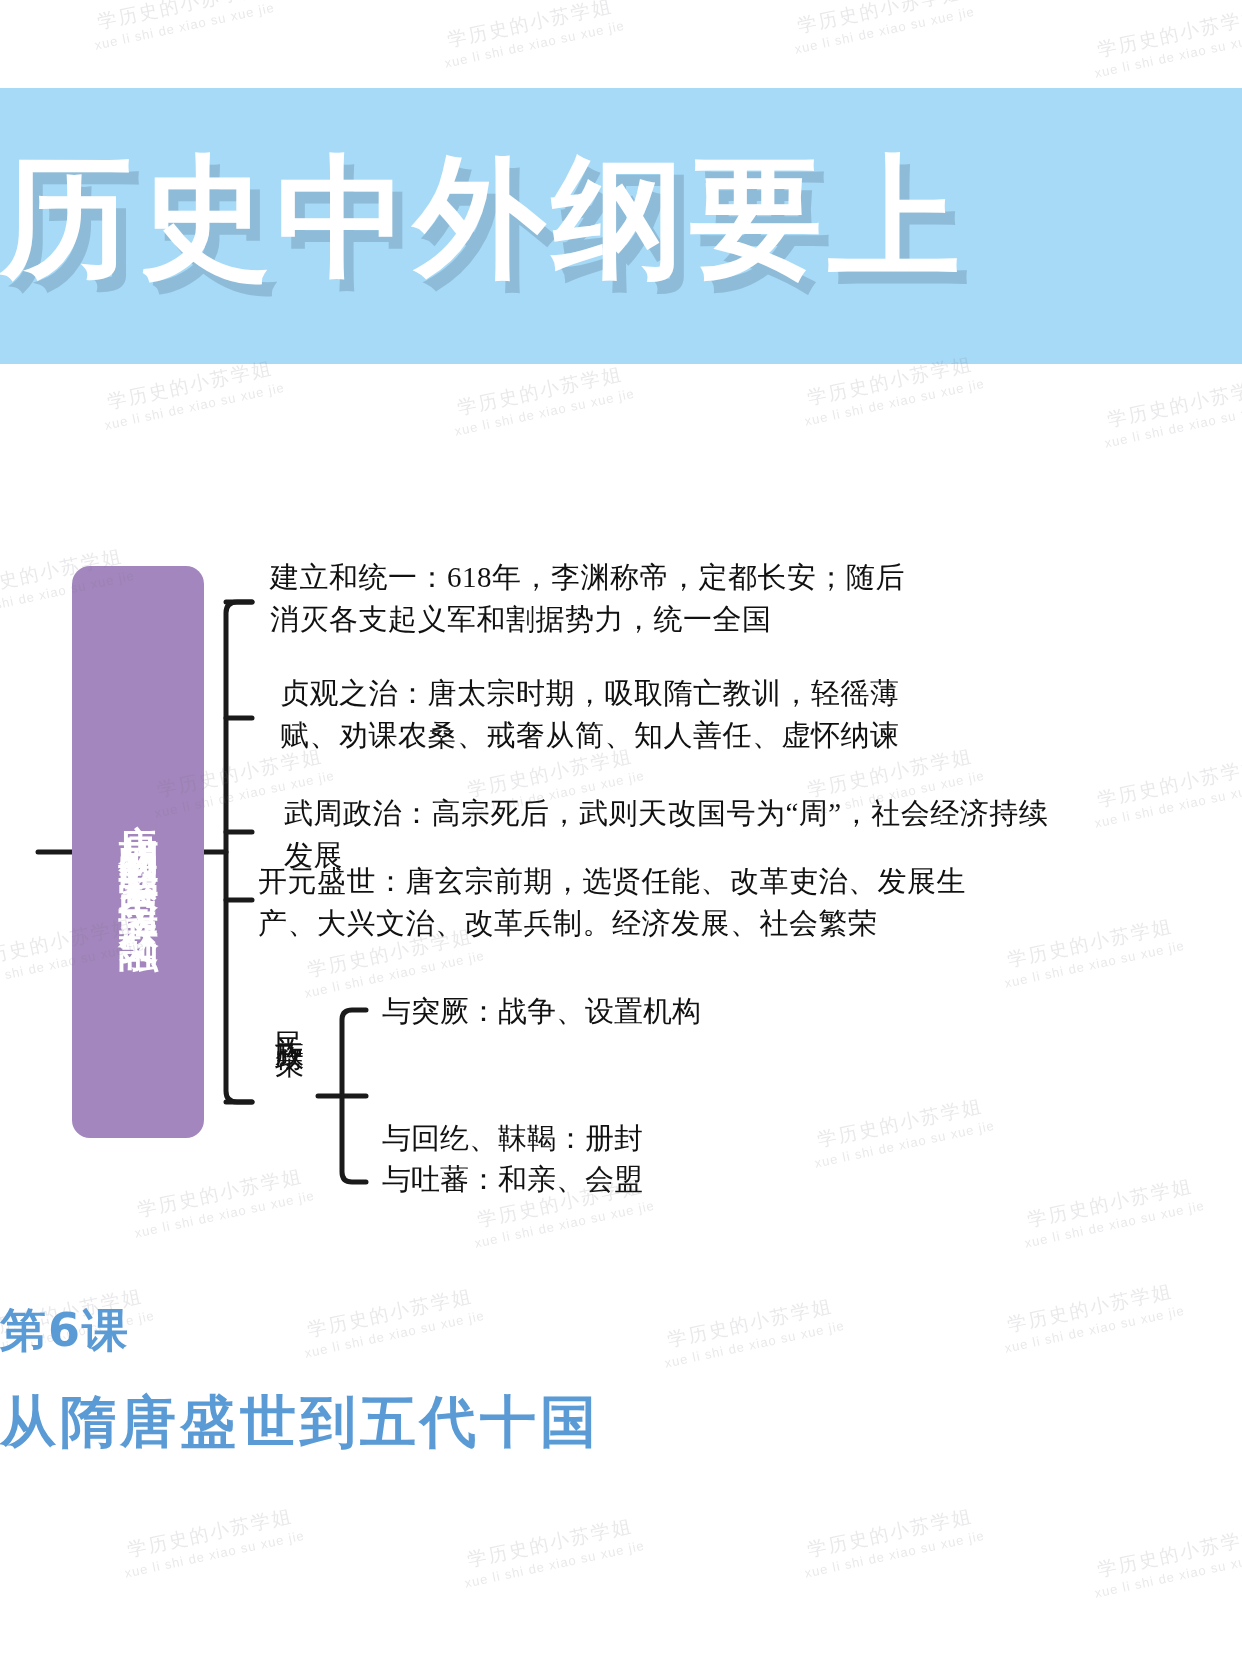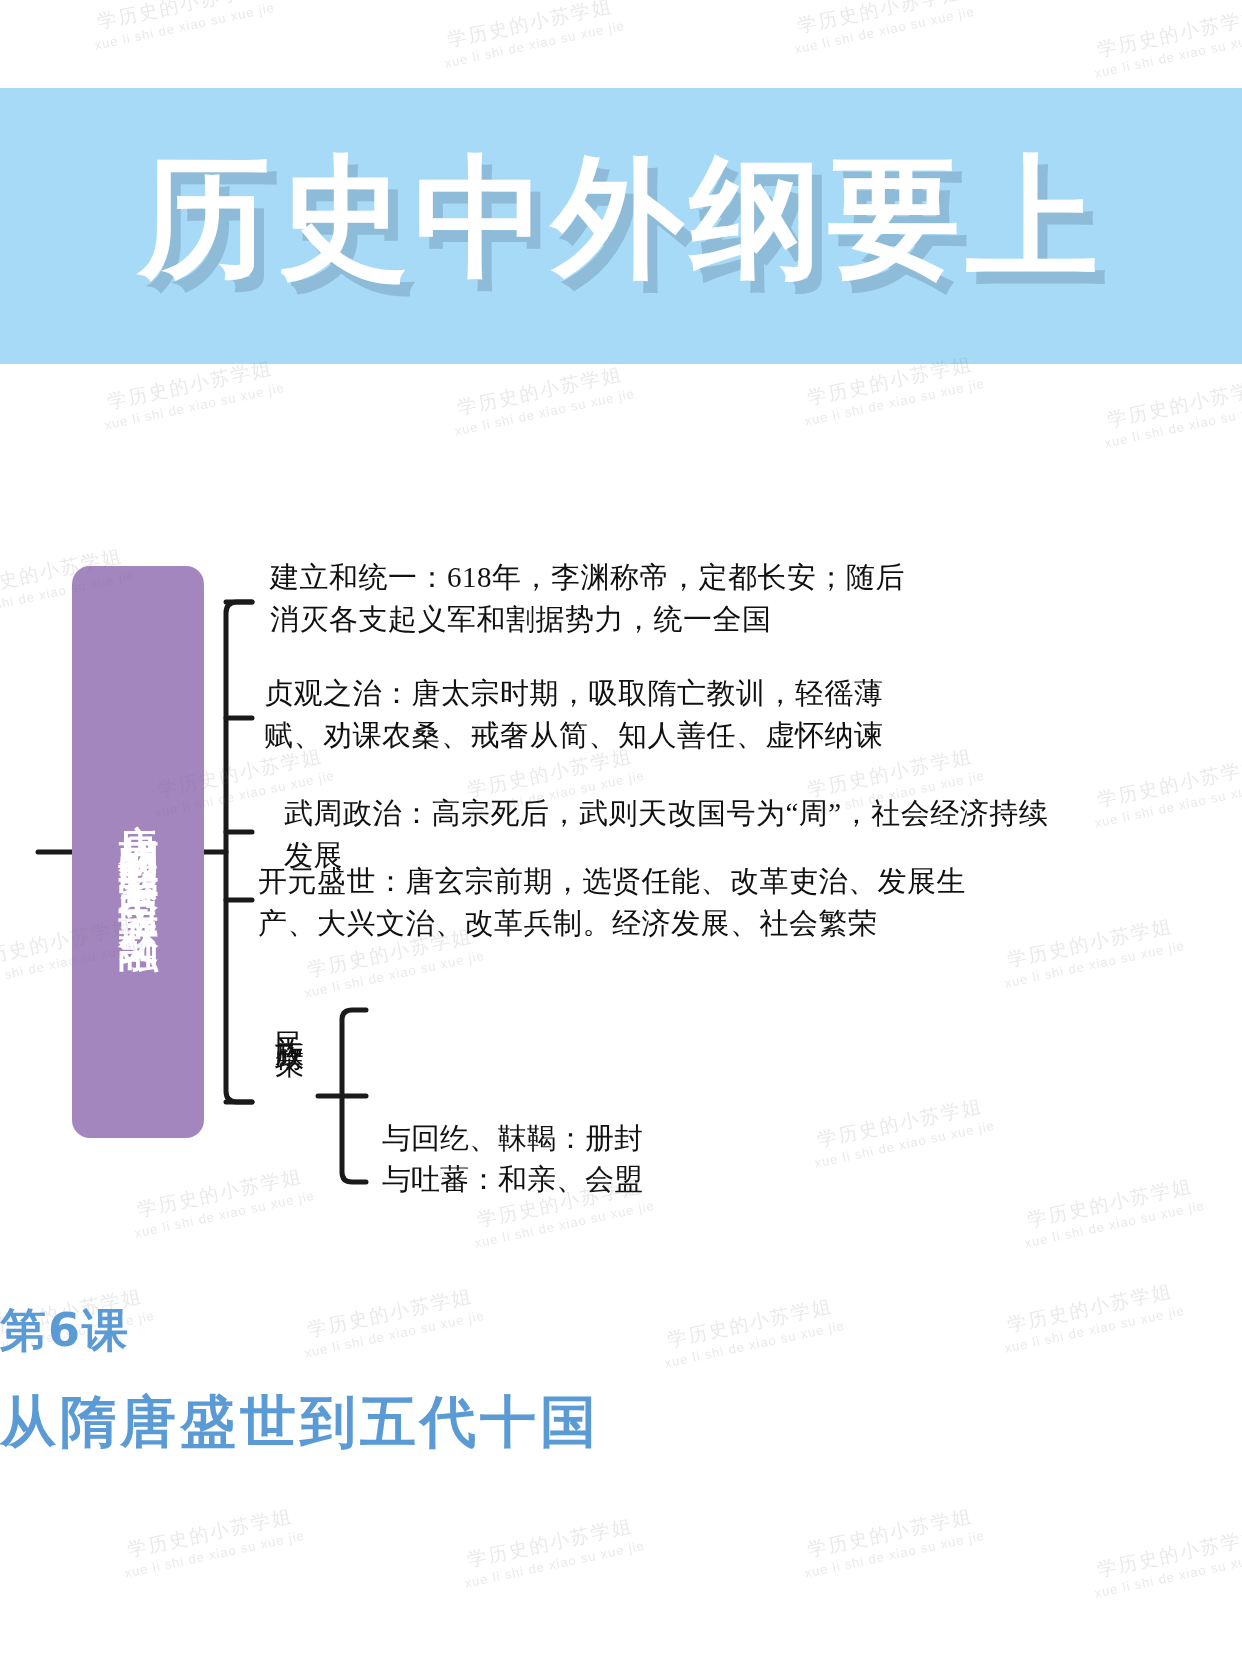--- a/index.html
+++ b/index.html
@@ -43,21 +43,21 @@
     width: 1242px;
     height: 276px;
     background: #a6daf7;
     z-index: 2;
   }
   .banner-title {
     position: absolute;
     left: 0;
     top: 130px;
     width: 1242px;
-    text-align: center;
+    text-align: left;
     font-family: "DejaVu Sans", sans-serif;
     font-weight: bold;
     font-size: 132px;
     letter-spacing: 6px;
     color: #ffffff;
     text-shadow: 10px 12px 0 rgba(122,162,190,0.55);
     z-index: 3;
     white-space: nowrap;
   }
 
@@ -99,21 +99,21 @@
   }
 
   .branch-text {
     position: absolute;
     font-size: 29px;
     color: #111111;
     line-height: 1.46;
     letter-spacing: 0.5px;
   }
   .b1 { left: 270px; top: 36px;  width: 660px; }
-  .b2 { left: 264px; top: 152px; width: 670px; }
+  .b2 { left: 280px; top: 152px; width: 670px; }
   .b3 { left: 284px; top: 272px; width: 790px; }
   .b4 { left: 258px; top: 340px; width: 730px; }
 
   .sub-label {
     position: absolute;
     left: 268px;
     top: 488px;
     width: 40px;
     color: #111111;
     font-size: 29px;
@@ -309,20 +309,21 @@
   <div class="root-box">
     <span class="root-text">唐朝的繁荣与民族交融</span>
   </div>
 
   <div class="branch-text b1">建立和统一：618年，李渊称帝，定都长安；随后消灭各支起义军和割据势力，统一全国</div>
   <div class="branch-text b2">贞观之治：唐太宗时期，吸取隋亡教训，轻徭薄赋、劝课农桑、戒奢从简、知人善任、虚怀纳谏</div>
   <div class="branch-text b3">武周政治：高宗死后，武则天改国号为“周”，社会经济持续发展</div>
   <div class="branch-text b4">开元盛世：唐玄宗前期，选贤任能、改革吏治、发展生产、大兴文治、改革兵制。经济发展、社会繁荣</div>
 
   <div class="sub-label">民族政策</div>
+  <div class="leaf l1">与突厥：战争、设置机构</div>
   <div class="leaf l2">与回纥、靺鞨：册封</div>
   <div class="leaf l3">与吐蕃：和亲、会盟</div>
 </div>
 
 <div class="footer">
   <div class="footer-line1">第6课</div>
   <div class="footer-line2">从隋唐盛世到五代十国</div>
 </div>
 
 </body></html>

